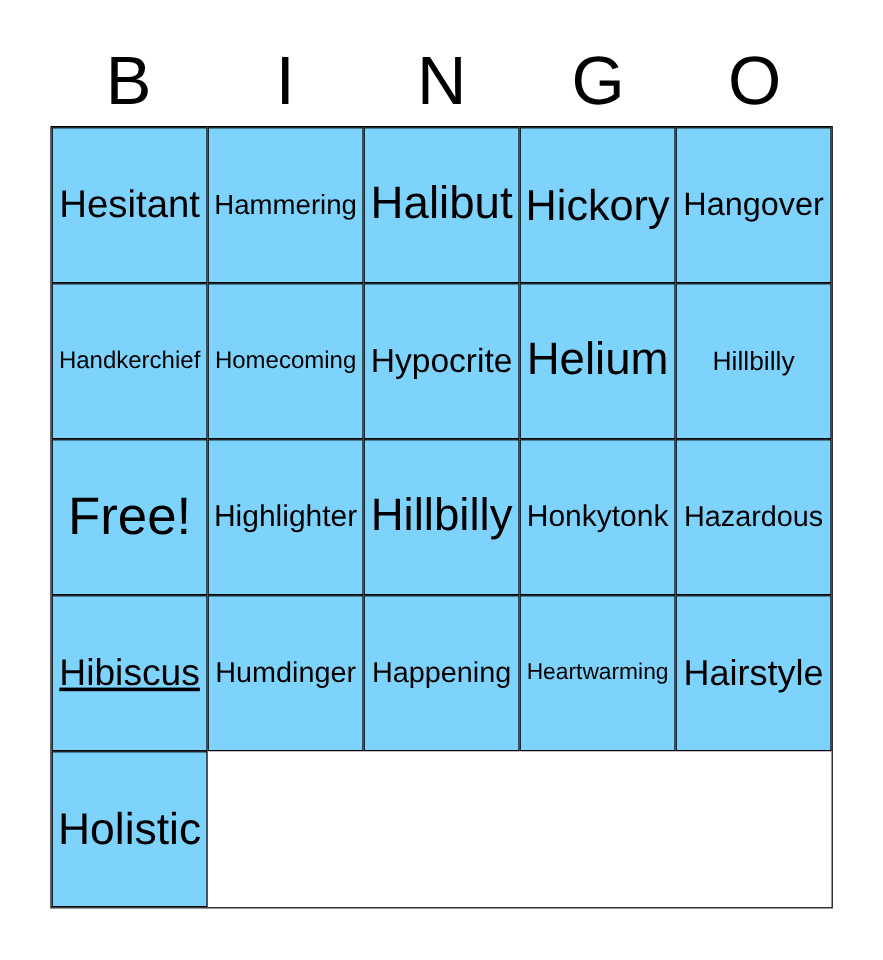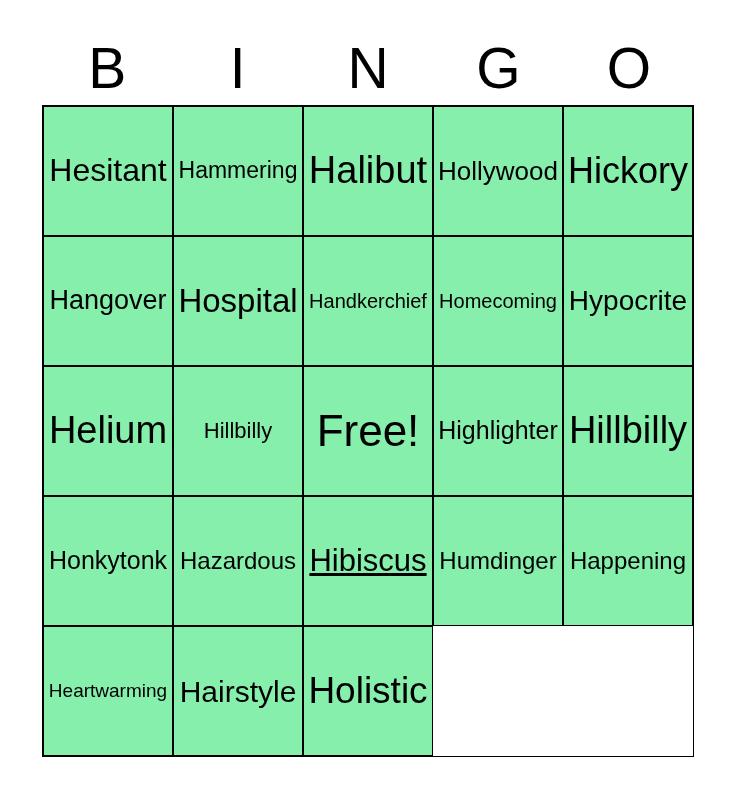--- a/index.html
+++ b/index.html
@@ -42,21 +42,21 @@
     grid-template-columns: repeat(5, 1fr);
     grid-template-rows: repeat(5, 1fr);
     border: 1px solid #000000;
   }
   .cell {
     border: 1px solid #000000;
     display: flex;
     align-items: center;
     justify-content: center;
     overflow: hidden;
-    background: #86efac;
+    background: #7dd3fc;
     cursor: pointer;
   }
   .cell-text {
     display: inline-block;
     white-space: nowrap;
     line-height: 1.1;
     color: #000000;
   }
 </style>
 </head>
@@ -74,30 +74,24 @@
       <div class="cell">
         <span class="cell-text" style="font-size: 32px;">Hesitant</span>
       </div>
       <div class="cell">
         <span class="cell-text" style="font-size: 23px;">Hammering</span>
       </div>
       <div class="cell">
         <span class="cell-text" style="font-size: 38px;">Halibut</span>
       </div>
       <div class="cell">
-        <span class="cell-text" style="font-size: 26px;">Hollywood</span>
-      </div>
-      <div class="cell">
         <span class="cell-text" style="font-size: 36px;">Hickory</span>
       </div>
       <div class="cell">
         <span class="cell-text" style="font-size: 27px;">Hangover</span>
-      </div>
-      <div class="cell">
-        <span class="cell-text" style="font-size: 33px;">Hospital</span>
       </div>
       <div class="cell">
         <span class="cell-text" style="font-size: 20px;">Handkerchief</span>
       </div>
       <div class="cell">
         <span class="cell-text" style="font-size: 20px;">Homecoming</span>
       </div>
       <div class="cell">
         <span class="cell-text" style="font-size: 28px;">Hypocrite</span>
       </div>

